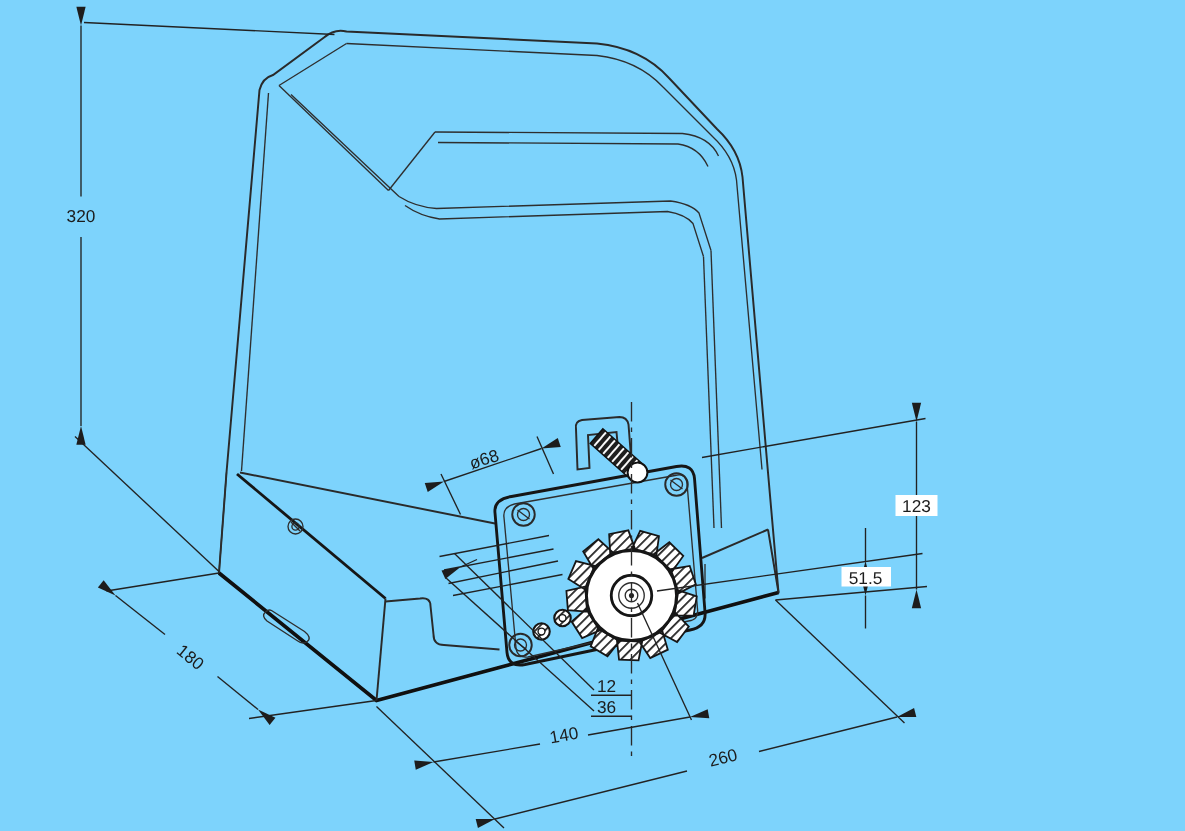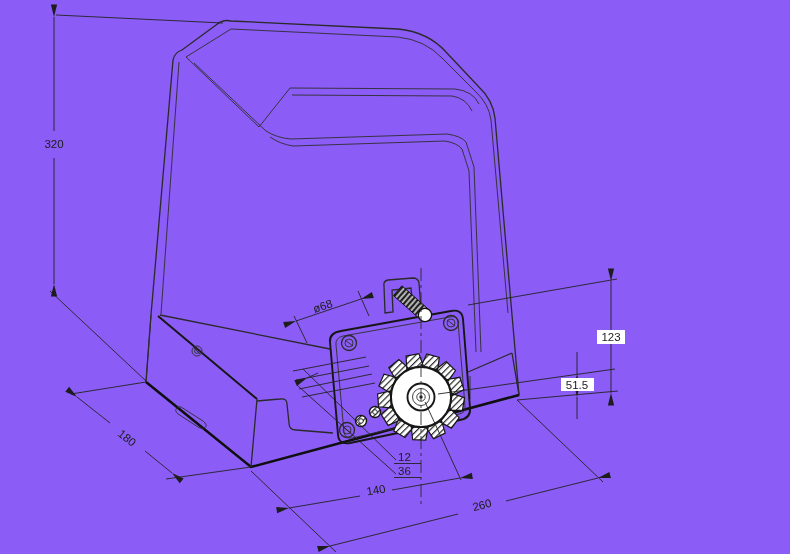--- a/index.html
+++ b/index.html
@@ -1,16 +1,16 @@
 <!DOCTYPE html>
 <html><head>
 <meta charset="utf-8">
 <style>
   html,body{margin:0;padding:0;background:#ffffff;}
-  .stage{position:relative;width:790px;height:554px;background:#8b5cf6;overflow:hidden;
+  .stage{position:relative;width:790px;height:554px;background:#7dd3fc;overflow:hidden;
          font-family:"Liberation Sans", sans-serif;}
   svg{display:block}
   .dim-text{font-family:"Liberation Sans", sans-serif;font-size:11.5px;fill:#1c1c1c;}
   .thin{stroke:#2e2e2e;stroke-width:0.9;fill:none;}
   .med{stroke:#2a2a2a;stroke-width:1.3;fill:none;}
   .bold{stroke:#161616;stroke-width:1.9;fill:none;}
   .thick{stroke:#101010;stroke-width:2.5;fill:none;}
   .dim{stroke:#222;stroke-width:0.9;fill:none;}
 </style>
 </head>

